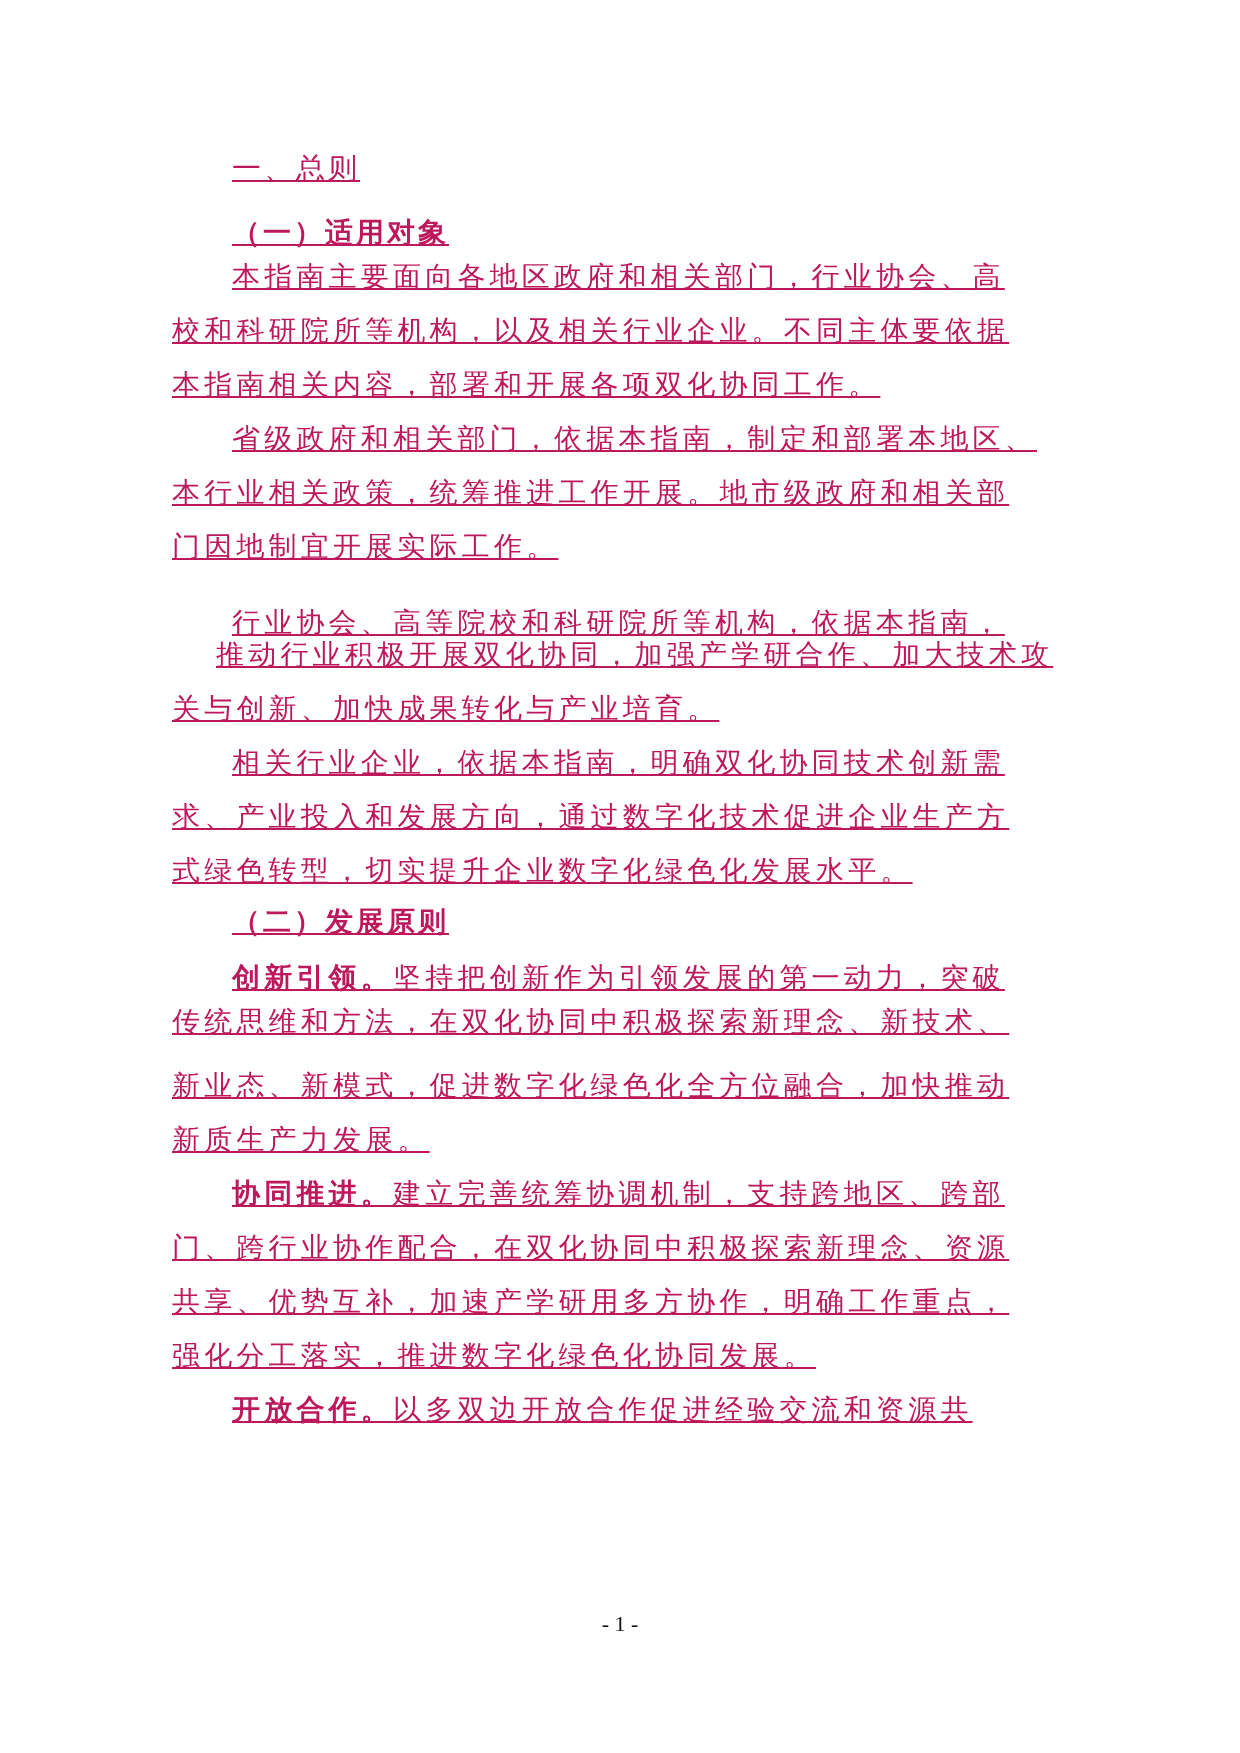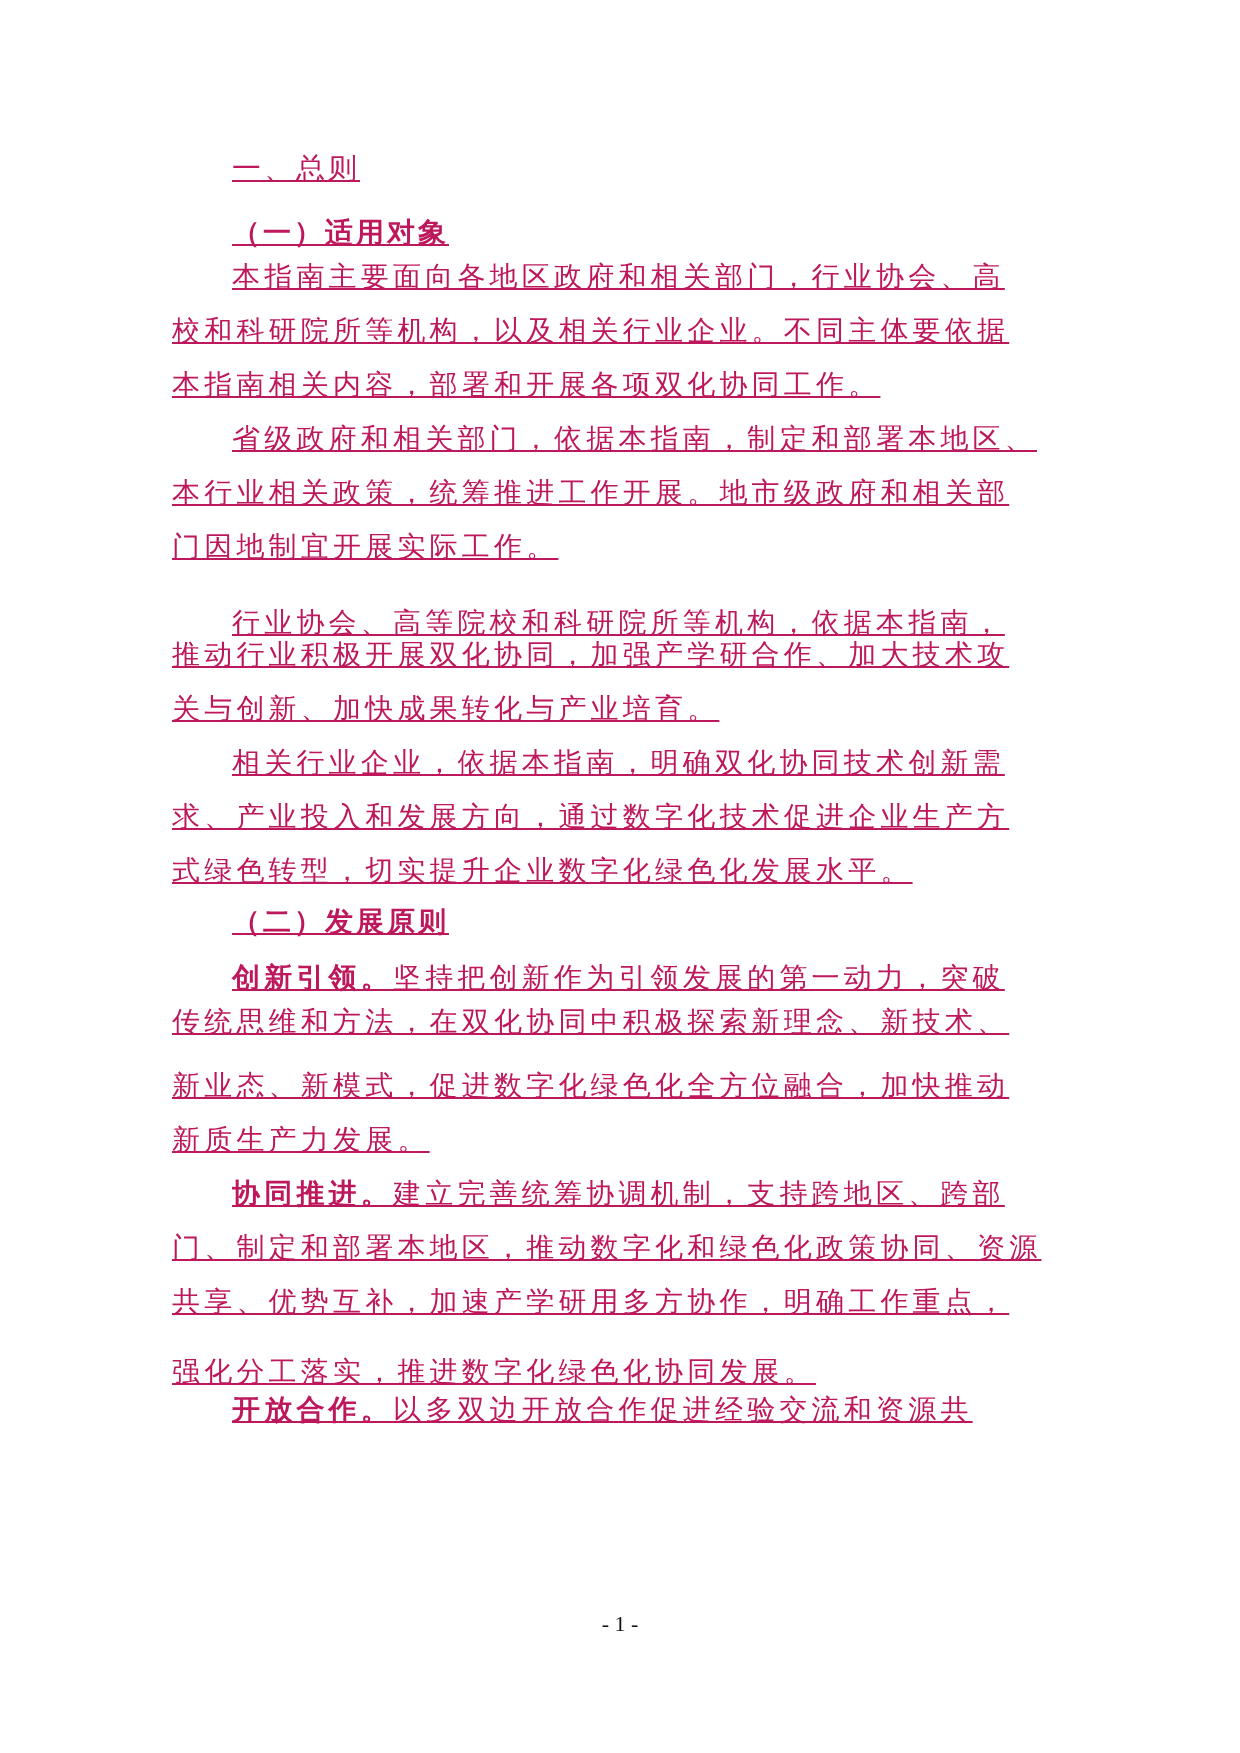--- a/index.html
+++ b/index.html
@@ -32,41 +32,41 @@
 
   <div class="line indent" style="top:259px;">本指南主要面向各地区政府和相关部门，行业协会、高</div>
   <div class="line" style="top:313px;">校和科研院所等机构，以及相关行业企业。不同主体要依据</div>
   <div class="line" style="top:367px;">本指南相关内容，部署和开展各项双化协同工作。</div>
 
   <div class="line indent" style="top:421px;">省级政府和相关部门，依据本指南，制定和部署本地区、</div>
   <div class="line" style="top:475px;">本行业相关政策，统筹推进工作开展。地市级政府和相关部</div>
   <div class="line" style="top:529px;">门因地制宜开展实际工作。</div>
 
   <div class="line indent" style="top:605px;">行业协会、高等院校和科研院所等机构，依据本指南，</div>
-  <div class="line" style="top:637px;">推动行业积极开展双化协同，加强产学研合作、加大技术攻</div>
+  <div class="line" style="top:637px;margin-left:44px;">推动行业积极开展双化协同，加强产学研合作、加大技术攻</div>
   <div class="line" style="top:691px;">关与创新、加快成果转化与产业培育。</div>
 
   <div class="line indent" style="top:745px;">相关行业企业，依据本指南，明确双化协同技术创新需</div>
   <div class="line" style="top:799px;text-align:center;">求、产业投入和发展方向，通过数字化技术促进企业生产方</div>
   <div class="line" style="top:853px;">式绿色转型，切实提升企业数字化绿色化发展水平。</div>
 
   <div class="line h2" style="top:904px;">（二）发展原则</div>
 
   <div class="line indent" style="top:960px;">
     <span class="bold">创新引领。</span><span>坚持把创新作为引领发展的第一动力，突破</span>
   </div>
   <div class="line" style="top:1004px;">传统思维和方法，在双化协同中积极探索新理念、新技术、</div>
   <div class="line" style="top:1068px;">新业态、新模式，促进数字化绿色化全方位融合，加快推动</div>
   <div class="line" style="top:1122px;">新质生产力发展。</div>
 
   <div class="line indent" style="top:1176px;">
     <span class="bold">协同推进。</span><span>建立完善统筹协调机制，支持跨地区、跨部</span>
   </div>
-  <div class="line" style="top:1230px;">门、制定和部署本地区，推动数字化和绿色化政策协同、资源</div>
+  <div class="line" style="top:1230px;">门、跨行业协作配合，在双化协同中积极探索新理念、资源</div>
   <div class="line" style="top:1284px;">共享、优势互补，加速产学研用多方协作，明确工作重点，</div>
-  <div class="line" style="top:1338px;margin-top:16px;">强化分工落实，推进数字化绿色化协同发展。</div>
+  <div class="line" style="top:1338px;">强化分工落实，推进数字化绿色化协同发展。</div>
 
   <div class="line indent" style="top:1392px;">
     <span class="bold">开放合作。</span><span>以多双边开放合作促进经验交流和资源共</span>
   </div>
 </div>
 
 <div class="pagenum">- 1 -</div>
 
 </body></html>

